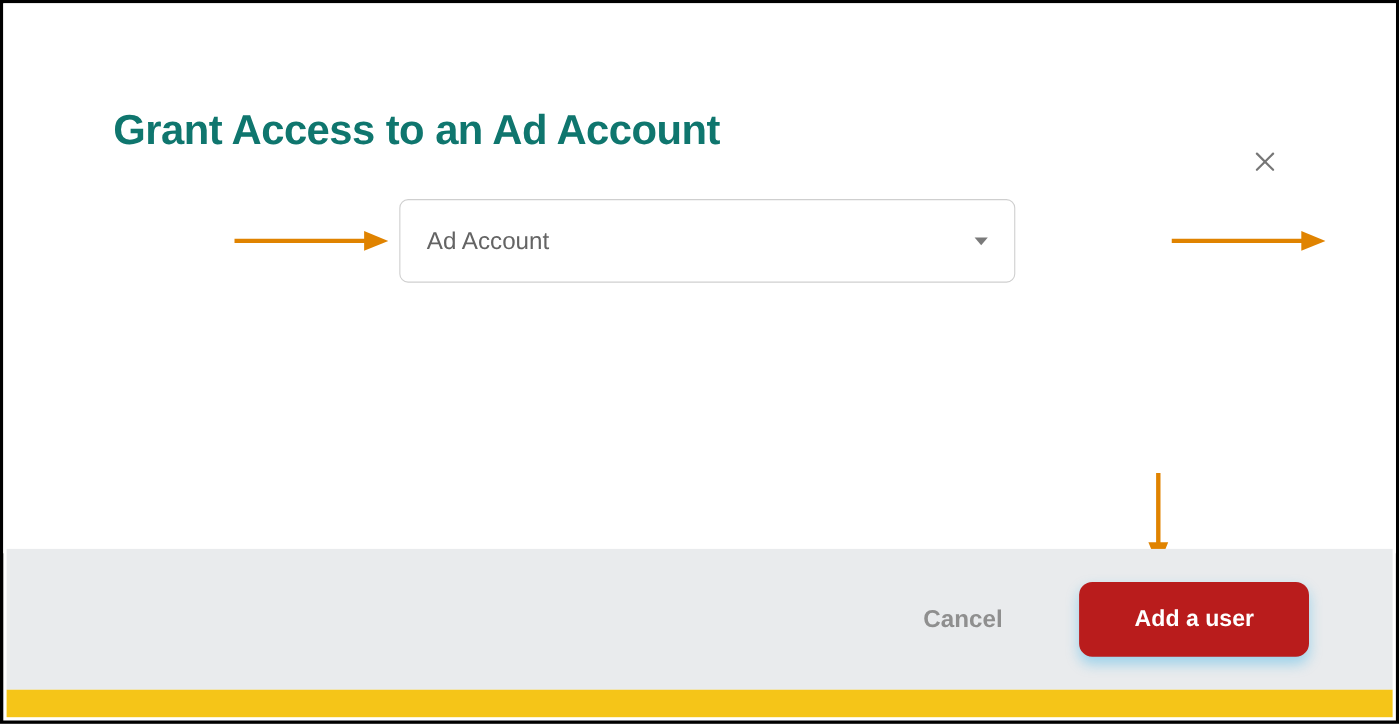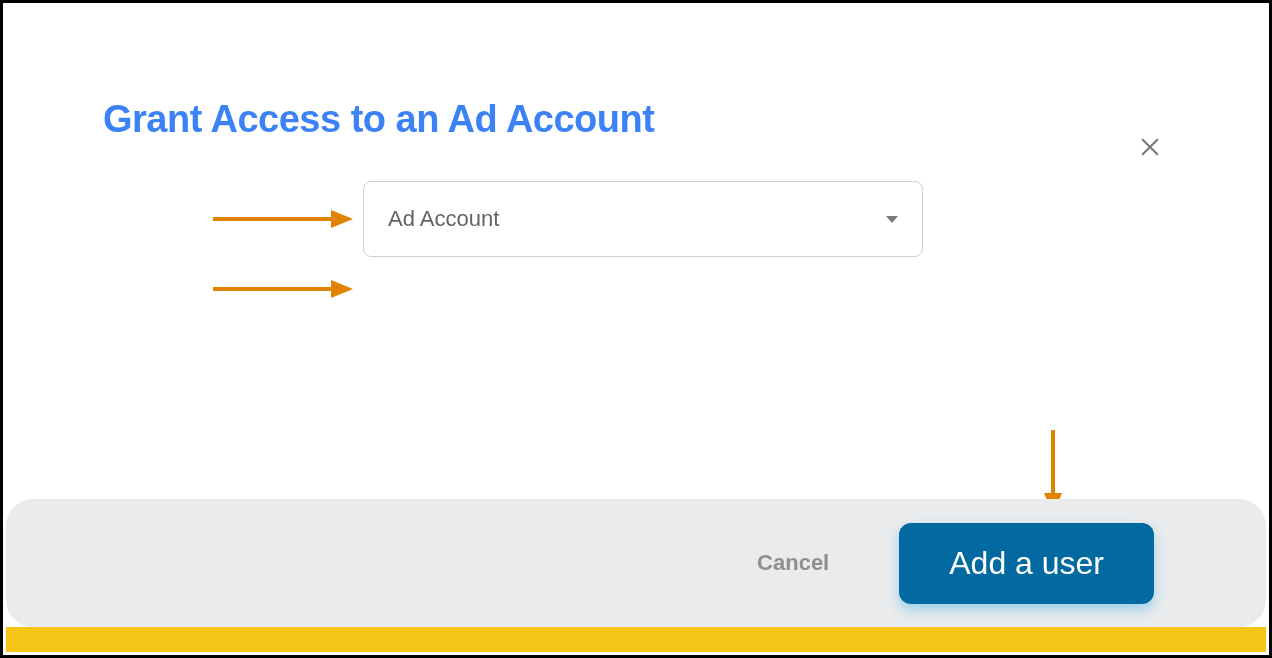--- a/index.html
+++ b/index.html
@@ -14,21 +14,21 @@
     }
     .dialog-content {
       padding: 95px 100px 0 100px;
       background: #fff;
       height: 500px;
       position: relative;
     }
     .title {
       font-size: 38px;
       font-weight: 800;
-      color: #3b82f6;
+      color: #0f766e;
       letter-spacing: -0.5px;
     }
     .subtitle {
       font-size: 16px;
       color: #8a8a8a;
       letter-spacing: 0.5px;
       text-transform: uppercase;
     }
     .subtitle .redacted {
       display: inline-block;
@@ -52,21 +52,21 @@
       height: 28px;
       cursor: pointer;
       display: flex;
       align-items: center;
       justify-content: center;
     }
     .close-btn svg { width: 22px; height: 22px; }
     .fields {
       margin-top: 40px;
       display: flex;
-      flex-direction: column;
+      flex-direction: row;
       gap: 32px;
     }
     .field-row {
       display: flex;
       align-items: center;
       position: relative;
     }
     .arrow {
       position: absolute;
       left: 110px;
@@ -100,37 +100,36 @@
     .footer {
       position: absolute;
       bottom: 28px;
       left: 3px;
       right: 3px;
       height: 128px;
       background: #e9ebed;
       display: flex;
       align-items: center;
       justify-content: flex-end;
-      padding-right: 112px;
+      padding-right: 76px;
       gap: 70px;
-      border-radius: 27px;
     }
     .cancel-btn {
       font-size: 22px;
       color: #8f8f8f;
       font-weight: 600;
       cursor: pointer;
       background: none;
       border: none;
     }
     .add-btn {
-      background: #0369a1;
+      background: #b91c1c;
       color: #fff;
-      font-size: 32px;
-      font-weight: 400;
+      font-size: 21px;
+      font-weight: 700;
       border: none;
       border-radius: 12px;
       padding: 22px 50px;
       cursor: pointer;
       box-shadow: 0 6px 12px rgba(14,163,230,0.35);
     }
     .yellow-bar {
       position: absolute;
       bottom: 3px;
       left: 3px;

